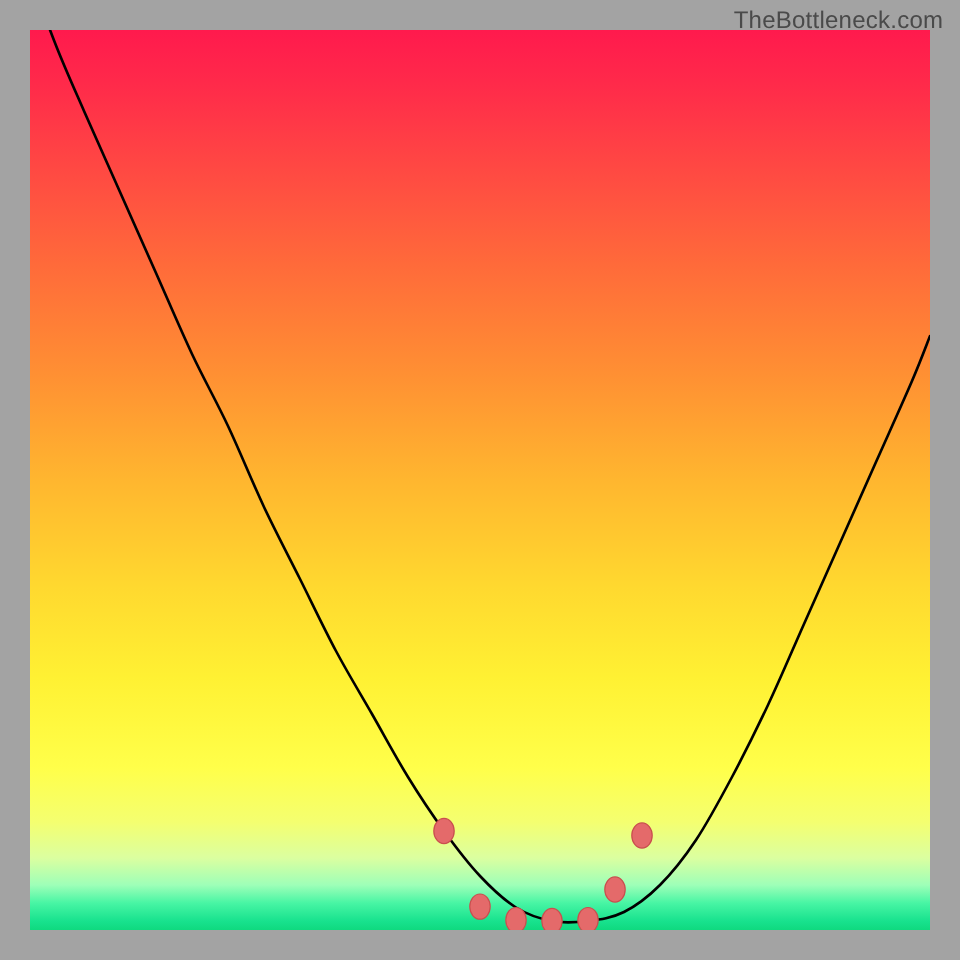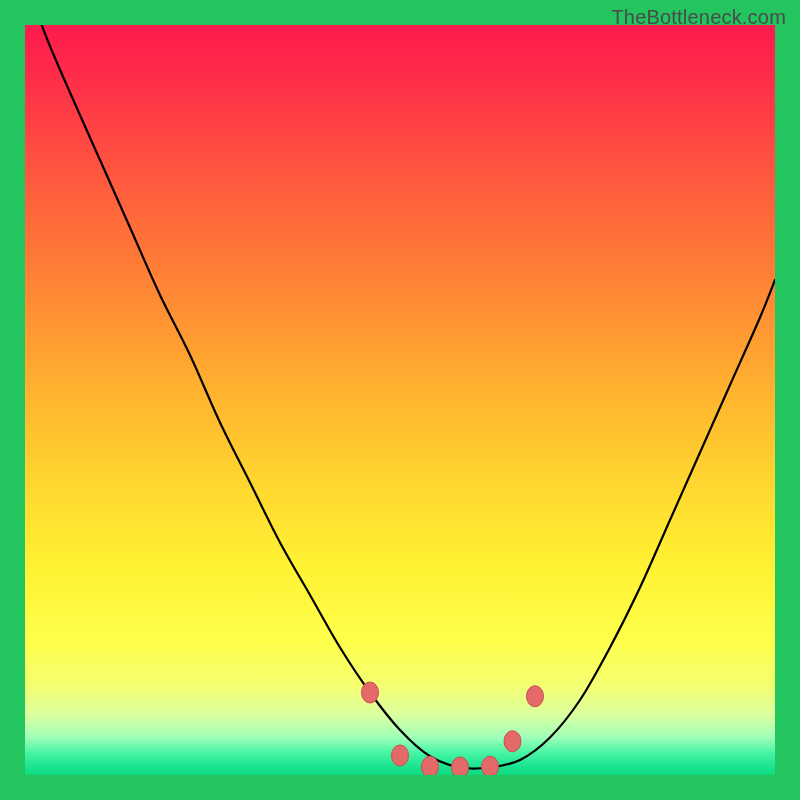--- a/index.html
+++ b/index.html
@@ -9,21 +9,21 @@
     height: 800px;
     overflow: hidden;
     background: #000;
     font-family: Arial, Helvetica, sans-serif;
   }
   .frame {
     position: absolute;
     top: 0; left: 0;
     width: 800px;
     height: 800px;
-    background: #22c55e;
+    background: #a3a3a3;
   }
   .plot {
     position: absolute;
     
     top: 25px;
     left: 25px;
     width: 750px;
     height: 750px;
     overflow: hidden;
   }

